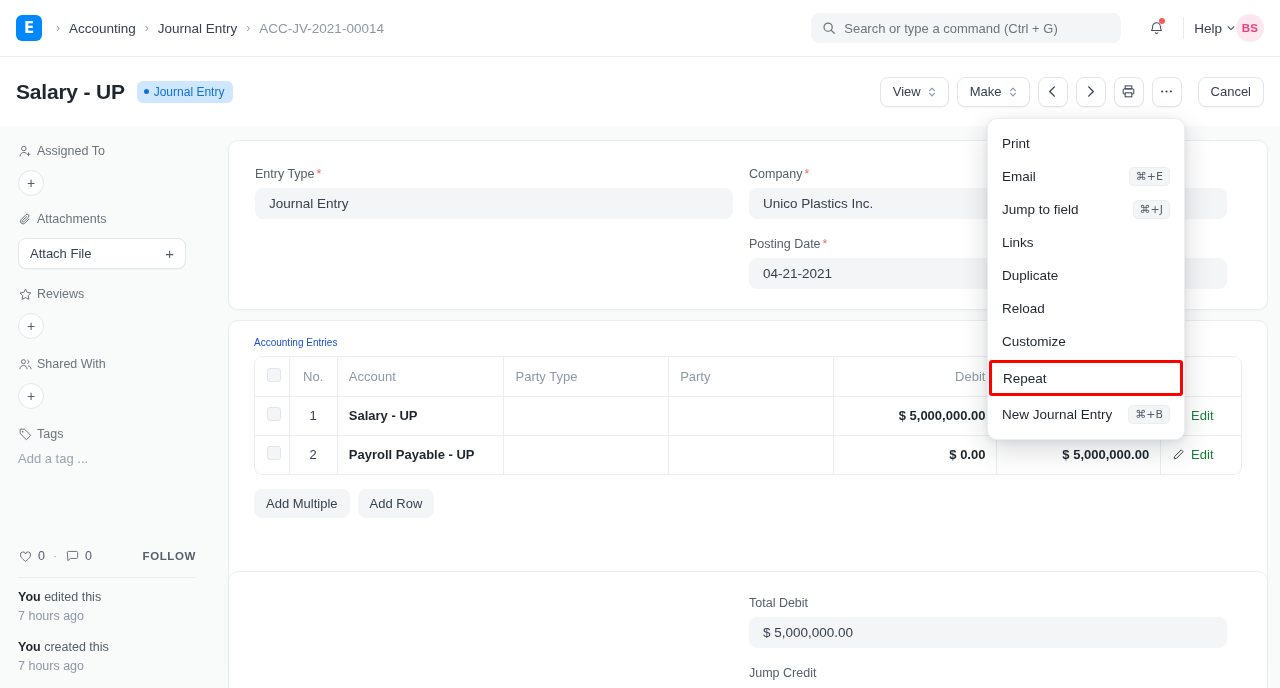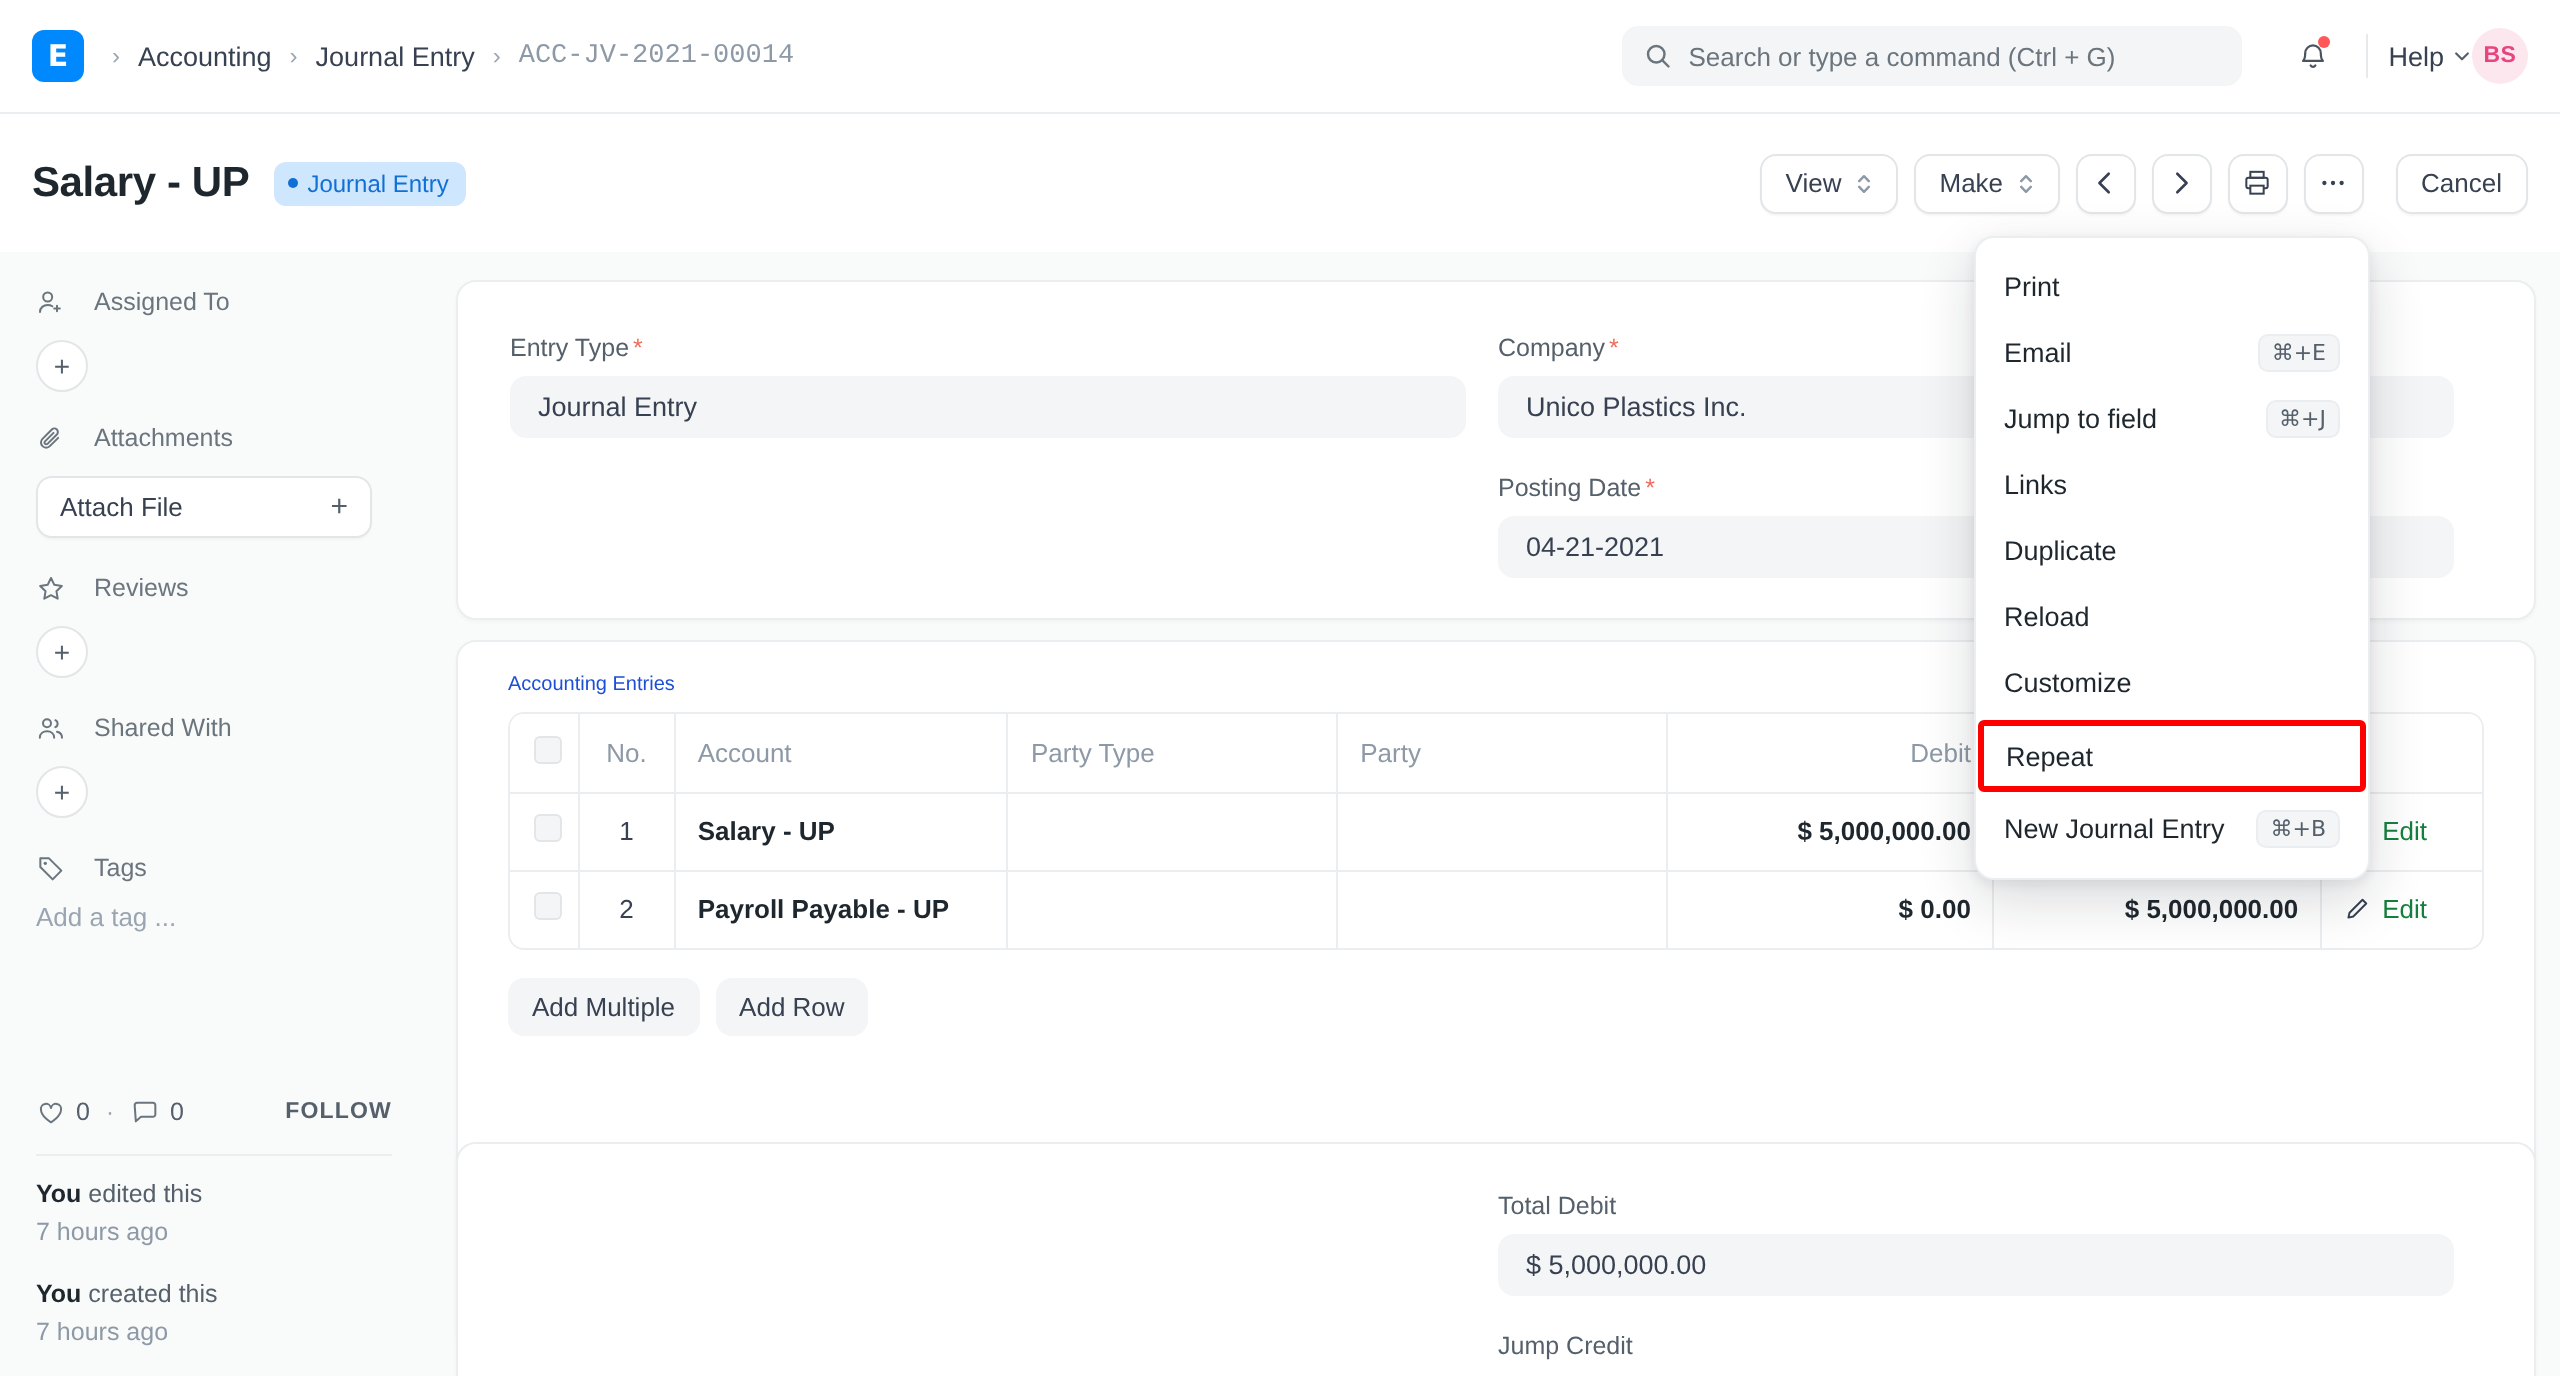--- a/index.html
+++ b/index.html
@@ -20,21 +20,21 @@
     display: flex; align-items: center;
   }
   .logo {
     width: 26px; height: 26px; margin-left: 16px; border-radius: 6px;
     background: #0089ff; display: flex; align-items: center; justify-content: center;
     color: #fff; font-size: 15px; font-weight: 700; letter-spacing: 0; line-height: 1;
     font-family: "DejaVu Sans", sans-serif;
   }
   .breadcrumb { display: flex; align-items: center; margin-left: 14px; gap: 9px; }
   .crumb { font-size: 13.5px; color: #374151; text-decoration: none; white-space: nowrap; }
-  .crumb.muted { color: #8d99a6; font-family: Liberation Mono, monospace; }
+  .crumb.muted { color: #8d99a6; }
   .crumb-sep { color: #9aa5b1; font-size: 12px; line-height: 1; }
   .navbar-right {
     margin-left: auto; display: flex; align-items: center; gap: 0; padding-right: 16px;
   }
   .searchbox {
     width: 310px; height: 30px; background: #f4f5f6; border: 1px solid #f4f5f6;
     border-radius: 8px; display: flex; align-items: center; padding: 0 10px; gap: 8px;
   }
   .searchbox .placeholder { font-size: 13px; color: #6b757e; white-space: nowrap; }
   .bell-wrap { position: relative; width: 34px; height: 34px; display:flex; align-items:center; justify-content:center; margin-left: 18px;}
@@ -69,21 +69,21 @@
   .btn.icon-btn { padding: 0; width: 30px; justify-content: center; }
   .btn.cancel { margin-left: 8px; }
   .chev-ud { display:flex; flex-direction:column; line-height:5px; font-size:8px; color:#8d99a6; margin-left:2px;}
 
   
   .body-area { position: absolute; top: 126px; left: 0; width: 1280px; height: 562px; background: #f9fafa; }
 
   
   .sidebar { position: absolute; left: 0; top: 0; width: 212px; height: 562px; background: #f9fafa; padding: 14px 16px 0 18px; }
   .side-sec { margin-bottom: 7px; }
-  .side-head { display: flex; align-items: center; gap: 14px; height: 22px; }
+  .side-head { display: flex; align-items: center; gap: 4px; height: 22px; }
   .side-head .t { font-size: 12.5px; color: #6b757e; font-weight: 400; }
   .plus-circle {
     width: 26px; height: 26px; border-radius: 50%; border: 1px solid #e2e6e9; background: #fff;
     display: flex; align-items: center; justify-content: center; margin-top: 8px;
     color: #55606b; font-size: 14px; line-height: 1; cursor: pointer;
   }
   .attach-btn {
     margin-top: 8px; width: 168px; height: 31px; border: 1px solid #e2e6e9; background: #fff;
     border-radius: 8px; display: flex; align-items: center; justify-content: space-between;
     padding: 0 11px; font-size: 13px; color: #374151; cursor: pointer;

